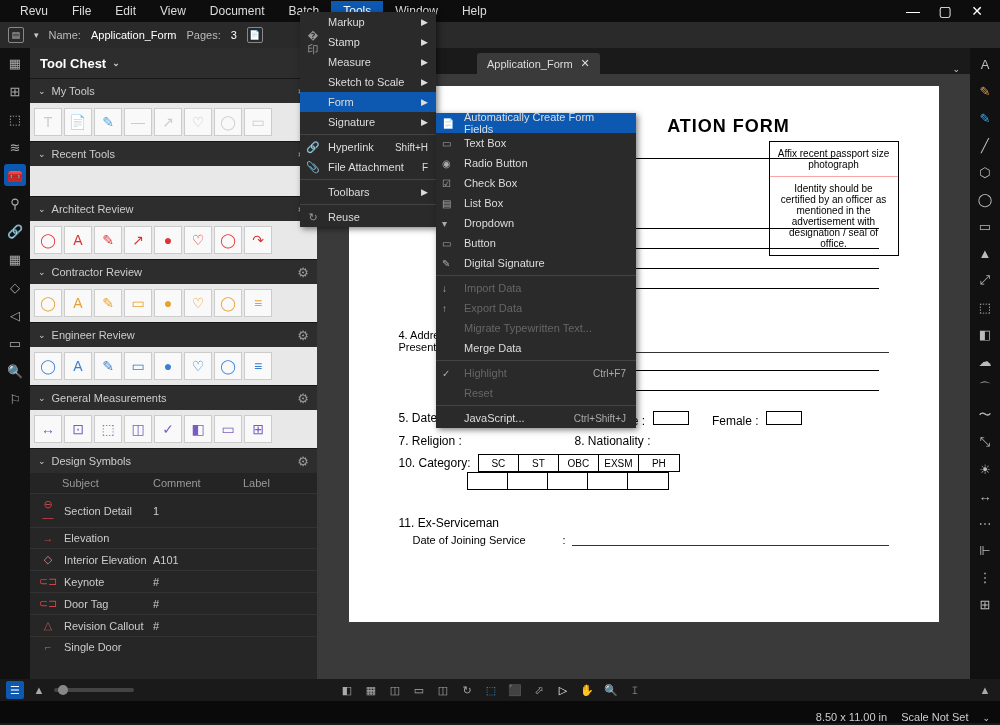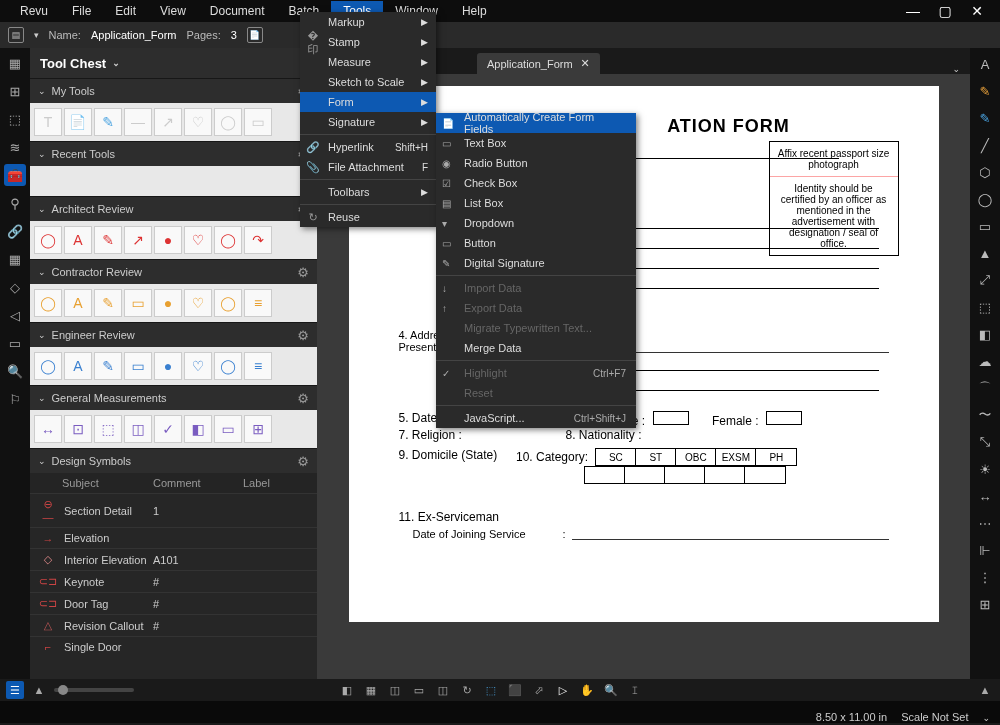--- a/index.html
+++ b/index.html
@@ -304,26 +304,25 @@
         <div style="height:14px"></div>
         <div style="display:flex;gap:10px">
           <div style="width:160px">5. Date of Birth :</div>
           <div style="flex:1">
             <span>6.  Sex : Male :</span>
             <span style="display:inline-block;width:36px;height:14px;border:1px solid #000;margin:0 20px 0 4px"></span>
             <span>Female :</span>
             <span style="display:inline-block;width:36px;height:14px;border:1px solid #000;margin-left:4px"></span>
           </div>
         </div>
-        <div style="display:flex;gap:7px;">
+        <div style="display:flex;gap:16px;margin-top:6px">
           <div style="width:160px">7. Religion :</div>
           <div>8.  Nationality :</div>
         </div>
         <div style="display:flex;gap:10px;margin-top:6px">
-          <div style="width:160px">9. Domicile (State)</div>
           <div><span>10.  Category:</span>
             <div class="boxes">
               <span>SC</span>
               <span>ST</span>
               <span>OBC</span>
               <span>EXSM</span>
               <span>PH</span>
             </div>
             <div class="boxes" style="margin-left:68px">
               <span></span>

